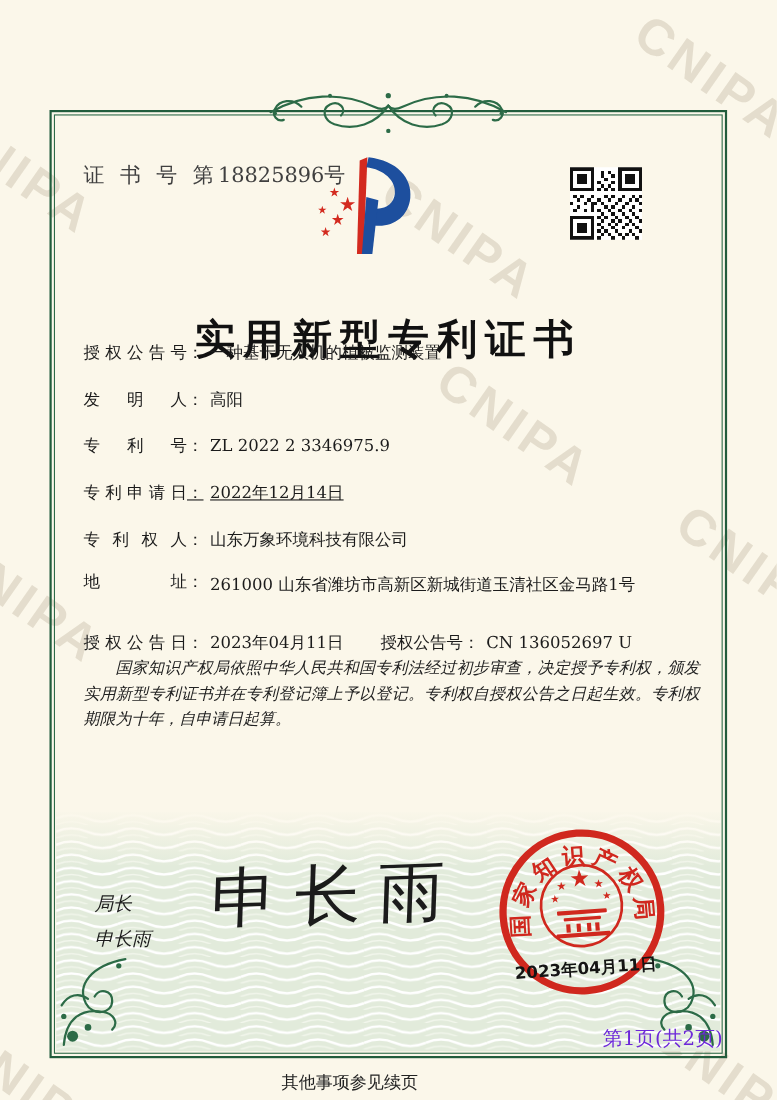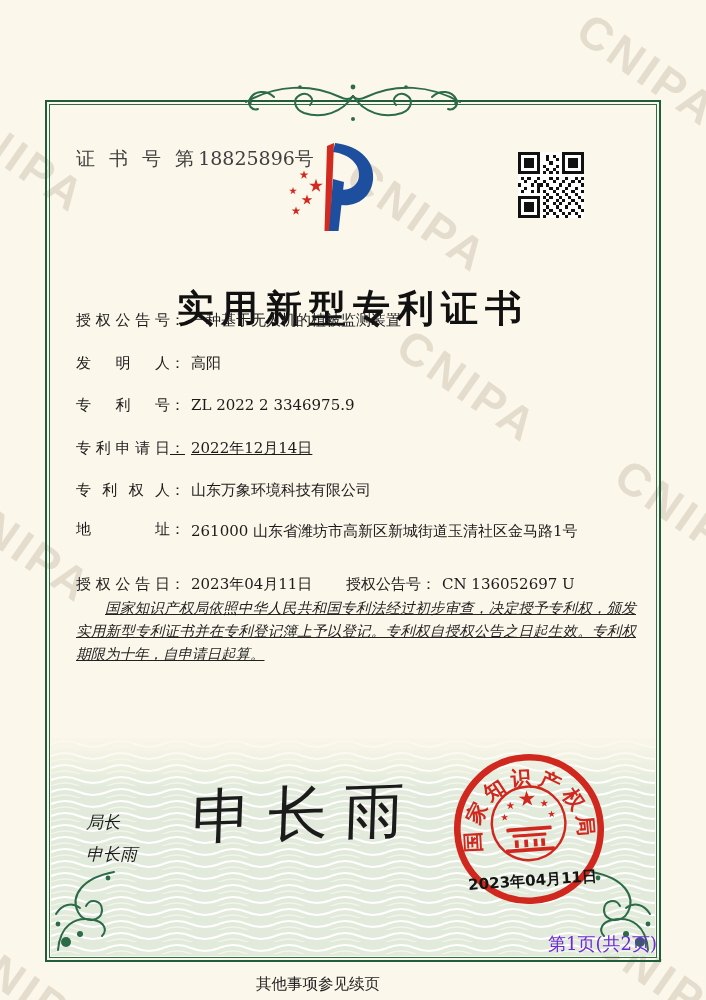--- a/index.html
+++ b/index.html
@@ -59,21 +59,21 @@
     vertical-align:top;
   }
   .fcolon{vertical-align:top;}
   .fvalue{margin-left:6px;vertical-align:top;}
   .addr-val{display:inline-block;width:452px;white-space:normal;line-height:23px;}
   .pair2{position:absolute;left:270px;top:0;}
   
   .paras{
     position:absolute;left:76px;top:597px;width:560px;z-index:4;
     font-size:14.5px;font-style:italic;line-height:1.6;
-    text-align:justify;color:#222;text-decoration:underline;
+    text-align:justify;color:#222;
   }
   .paras p{margin:0 0 6px 0;text-indent:2em;}
   
   .sig-block{position:absolute;left:86px;top:806px;z-index:5;font-size:17px;line-height:32px;font-style:italic;}
   .autograph{
     position:absolute;left:192px;top:774px;z-index:5;
     font-size:60px;letter-spacing:16px;color:#1b1b1b;
     transform:rotate(-2deg) skewX(-4deg);white-space:nowrap;
   }
   .seal{position:absolute;left:446px;top:746px;z-index:6;transform:rotate(-4deg);}

